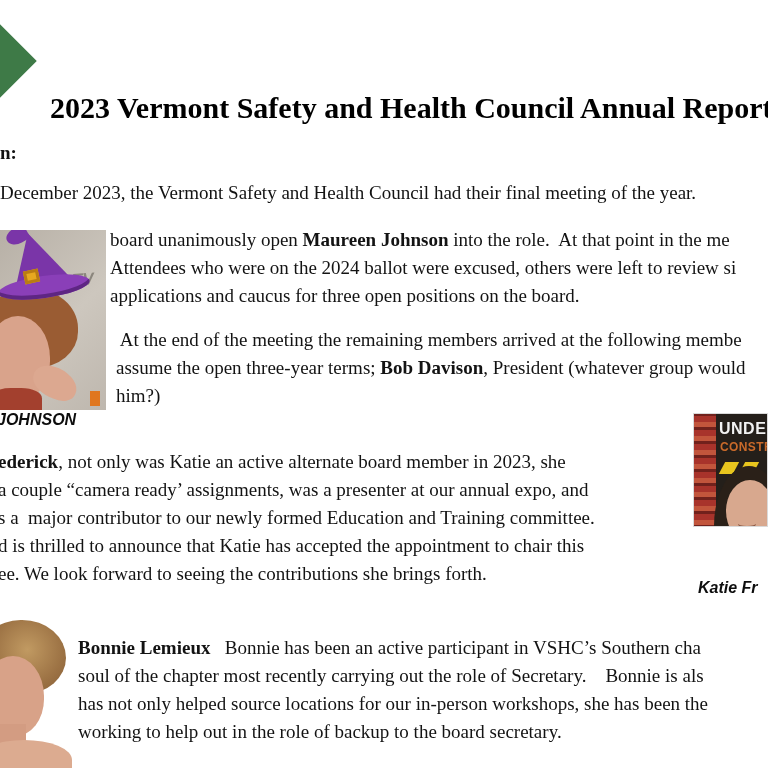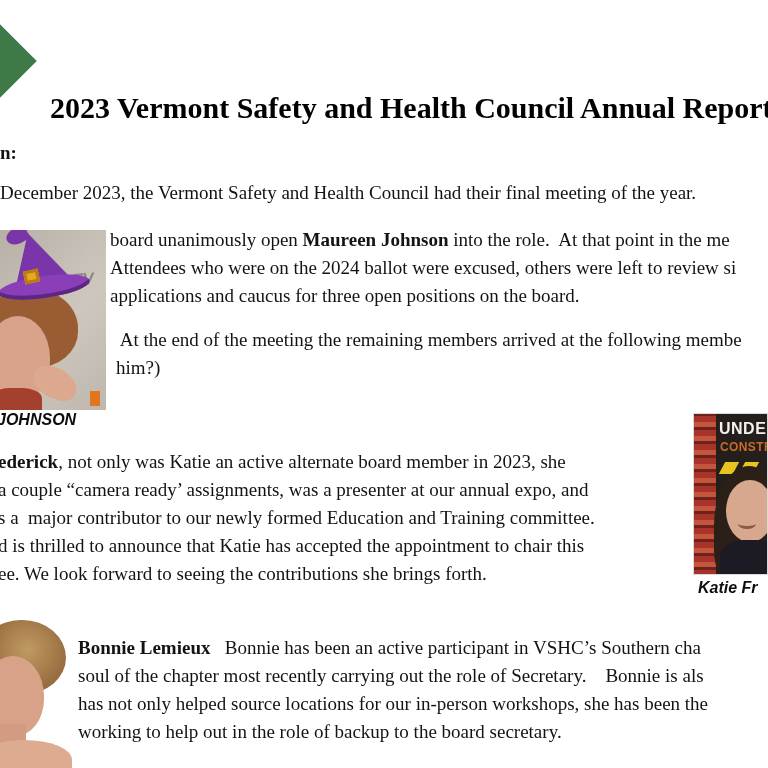--- a/index.html
+++ b/index.html
@@ -85,21 +85,21 @@
   #johnson-photo .shirt {
     position:absolute; left:-10px; top:158px; width:52px; height:26px;
     background:#a3402e; border-radius:40% 40% 0 0;
   }
   #johnson-photo .tag {
     position:absolute; right:6px; bottom:4px; width:10px; height:15px;
     background:#e0761e;
   }
   
   #katie-photo {
-    left:693px; top:413px; width:75px; height:162px;
+    left:693px; top:413px; width:75px; height:114px;
     background:#241f1a; border:1px solid #d9d9d9; box-sizing:border-box;
   }
   #katie-photo .plaid {
     position:absolute; left:0; top:0; width:22px; height:162px;
     background:
       repeating-linear-gradient(0deg,#a8332b 0 6px,#71211c 6px 9px,#c2553c 9px 14px),
       #a8332b;
   }
   #katie-photo .sign1 {
     position:absolute; left:25px; top:6px;
@@ -184,20 +184,21 @@
   </div>
   <div class="caption" id="johnson-caption">JOHNSON</div>
 
   <div class="textblock" id="johnson-para1">
       <div class="tline"><span>board unanimously open </span><span class="b">Maureen Johnson</span><span> into the role.  At that point in the me</span></div>
       <div class="tline"><span>Attendees who were on the 2024 ballot were excused, others were left to review si</span></div>
       <div class="tline"><span>applications and caucus for three open positions on the board.</span></div>
     </div>
   <div class="textblock" id="johnson-para2">
       <div class="tline"><span> At the end of the meeting the remaining members arrived at the following membe</span></div>
+      <div class="tline"><span>assume the open three-year terms; </span><span class="b">Bob Davison</span><span>, President (whatever group would</span></div>
       <div class="tline"><span>him?)</span></div>
     </div>
 
   <div class="textblock" id="katie-para">
       <div class="tline"><span class="b">ederick</span><span>, not only was Katie an active alternate board member in 2023, she</span></div>
       <div class="tline"><span>a couple “camera ready’ assignments, was a presenter at our annual expo, and</span></div>
       <div class="tline"><span>s a  major contributor to our newly formed Education and Training committee.</span></div>
       <div class="tline"><span>d is thrilled to announce that Katie has accepted the appointment to chair this</span></div>
       <div class="tline"><span>ee. We look forward to seeing the contributions she brings forth.</span></div>
     </div>

